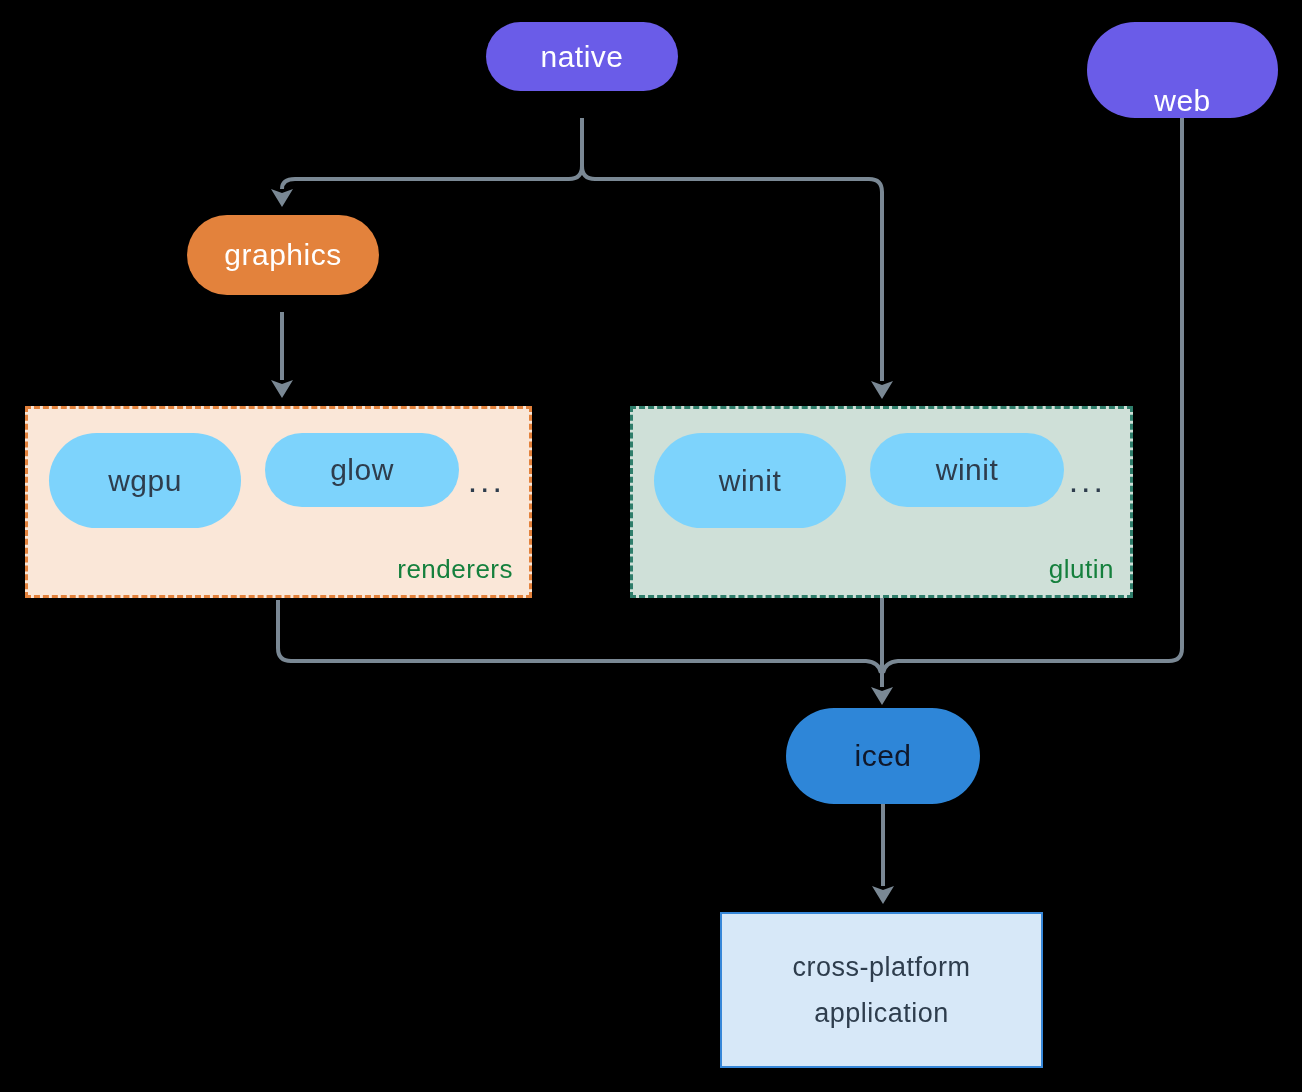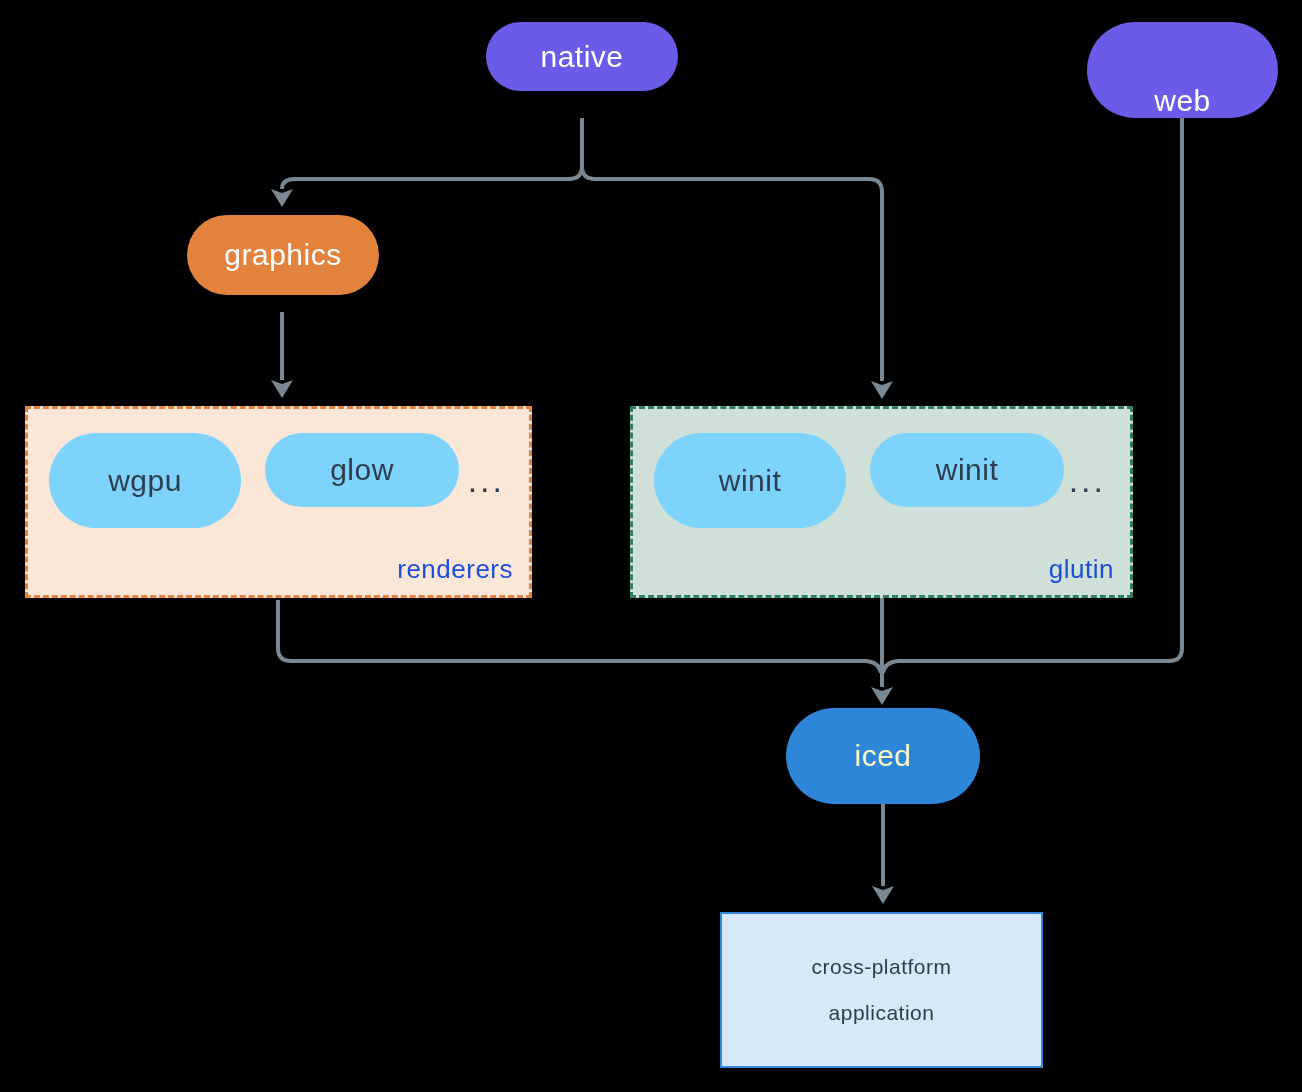--- a/index.html
+++ b/index.html
@@ -10,47 +10,47 @@
   .connectors{position:absolute;left:0;top:0;}
   .connector{stroke:#7A8894;stroke-width:4;fill:none;}
   .arrowhead{fill:#7A8894;stroke:none;}
 
   .pill{
     position:absolute;display:flex;align-items:center;justify-content:center;
     border-radius:60px;font-size:30px;letter-spacing:0.5px;
   }
   .pill-purple{background:#6A5CE8;color:#FFFFFF;}
   .pill-orange{background:#E3823C;color:#FFFFFF;}
-  .pill-blue{background:#2E86D8;color:#fef9c3;}
+  .pill-blue{background:#2E86D8;color:#0f172a;}
   .pill-white{background:#7dd3fc;color:#2E3D4D;}
 
   .node-native{left:486px;top:22px;width:192px;height:69px;}
   .node-web{left:1087px;top:22px;width:191px;height:96px;align-items:flex-end;}
   .node-graphics{left:187px;top:215px;width:192px;height:80px;}
   .node-iced{left:786px;top:708px;width:194px;height:96px;}
 
   .group{position:absolute;border:3px dashed;box-sizing:border-box;}
   .group-renderers{left:25px;top:406px;width:507px;height:192px;background:#FAE7D8;border-color:#E3823C;}
   .group-shells{left:630px;top:406px;width:503px;height:192px;background:#CFE0D8;border-color:#2F7E6B;}
   .group .pill{border-radius:48px;}
   .g-item-1{left:21px;top:24px;width:192px;height:95px;}
   .g-item-2{left:237px;top:24px;width:194px;height:74px;}
   .ellipsis{
     position:absolute;right:24px;top:24px;height:95px;display:flex;align-items:center;
     color:#2E3D4D;font-size:34px;letter-spacing:3px;
   }
   .group-label{
-    position:absolute;right:16px;bottom:10px;color:#1d4ed8;font-size:26px;letter-spacing:0.5px;
+    position:absolute;right:16px;bottom:10px;color:#15803d;font-size:26px;letter-spacing:0.5px;
   }
 
   .app-box{
     position:absolute;left:720px;top:912px;width:323px;height:156px;box-sizing:border-box;
     background:#D7E8F8;border:2px solid #3787D8;
     display:flex;flex-direction:column;align-items:center;justify-content:center;
-    color:#2E3D4D;font-size:21px;line-height:46px;letter-spacing:0.5px;
+    color:#2E3D4D;font-size:27px;line-height:46px;letter-spacing:0.5px;
   }
 </style>
 </head>
 <body>
 
 <div class="canvas">
 
   <svg class="connectors" width="1302" height="1092" viewBox="0 0 1302 1092">
 
     <path class="connector" d="M582 118 V166 Q582 179 569 179 H295 Q282 179 282 189"></path>

